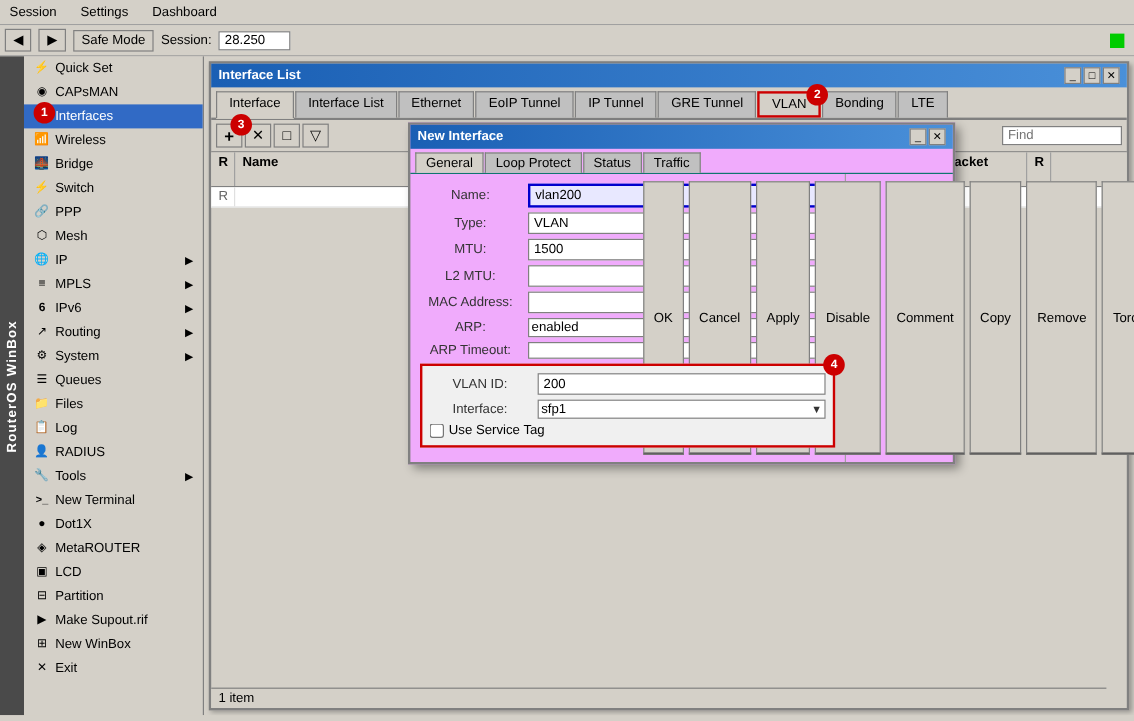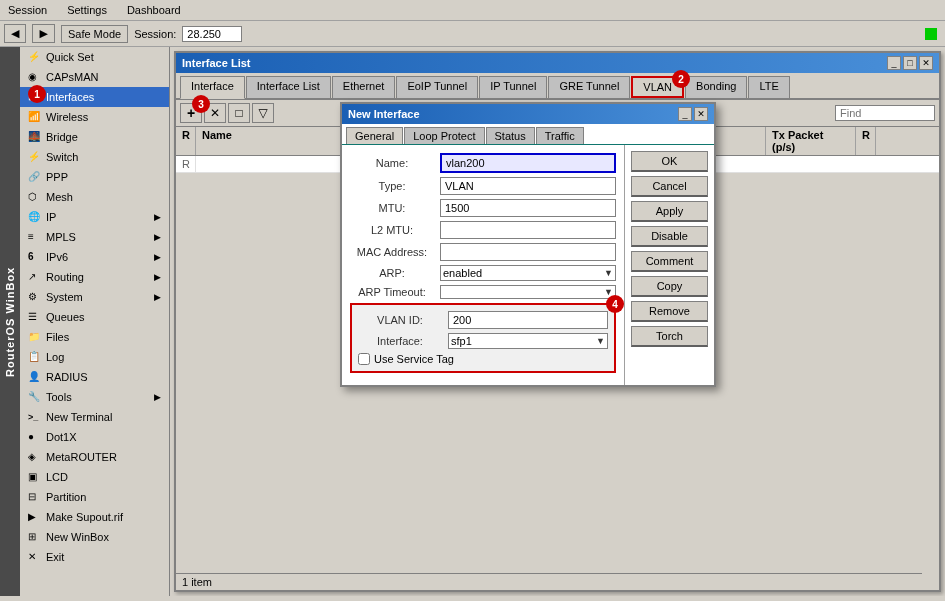--- a/index.html
+++ b/index.html
@@ -13,21 +13,21 @@
     .toolbar { background: #d4d0c8; border-bottom: 1px solid #a0a0a0; display: flex; align-items: center; padding: 3px 4px; gap: 6px; }
     .toolbar-btn { background: #d4d0c8; border: 1px solid #808080; padding: 2px 6px; cursor: pointer; font-size: 11px; display: flex; align-items: center; gap: 3px; }
     .session-label { font-size: 11px; }
     .session-value { background: white; border: 1px solid #808080; padding: 1px 4px; font-size: 11px; width: 60px; }
     .green-dot { width: 12px; height: 12px; background: #00cc00; margin-left: auto; margin-right: 4px; }
     
     
     .main-layout { display: flex; height: calc(601px - 52px); }
     
     
-    .sidebar { width: 150px; background: #d4d0c8; border-right: 1px solid #808080; overflow-y: auto; }
+    .sidebar { width: 150px; background: #d4d0c8; border-right: 1px solid #808080; overflow-y: auto; text-align: center; }
     .sidebar-item { display: flex; align-items: center; padding: 3px 8px; cursor: pointer; gap: 4px; font-size: 11px; white-space: nowrap; }
     .sidebar-item.active { background: #316ac5; color: white; }
     .sidebar-item .icon { width: 14px; height: 14px; display: inline-block; flex-shrink: 0; }
     .sidebar-arrow { margin-left: auto; font-size: 9px; }
     
     
     .winbox-label { background: #4a4a4a; color: white; writing-mode: vertical-rl; text-orientation: mixed; transform: rotate(180deg); padding: 8px 3px; font-size: 11px; font-weight: bold; letter-spacing: 1px; display: flex; align-items: center; justify-content: center; width: 20px; }
     
     
     .content-area { flex: 1; background: #d4d0c8; position: relative; }
@@ -70,33 +70,33 @@
     .td.r { width: 20px; color: #666; }
     .td.name { width: 150px; }
     .td.tx { width: 80px; }
     .td.rx { width: 80px; }
     .td.txpps { width: 90px; text-align: right; }
     
     
     .status-bar { position: absolute; bottom: 0; left: 0; right: 17px; background: #d4d0c8; border-top: 1px solid #808080; padding: 2px 6px; font-size: 11px; }
     
     
-    .dialog { position: absolute; top: 55px; left: 170px; width: 376px; background: #ffffff; border: 2px solid #808080; box-shadow: 4px 4px 8px rgba(0,0,0,0.4); z-index: 10; }
+    .dialog { position: absolute; top: 55px; left: 170px; width: 456px; background: #f0abfc; border: 2px solid #808080; box-shadow: 4px 4px 8px rgba(0,0,0,0.4); z-index: 10; }
     .dialog-title { background: linear-gradient(to right, #1a5fb4, #4a90d9); color: white; padding: 3px 6px; font-size: 11px; font-weight: bold; display: flex; align-items: center; justify-content: space-between; }
     .dialog-controls { display: flex; gap: 2px; }
     
     
     .dialog-tabs { display: flex; padding: 3px 4px 0; gap: 1px; border-bottom: 1px solid #0f766e; }
     .dialog-tab { padding: 2px 8px; background: #c0c0c0; border: 1px solid #808080; border-bottom: none; cursor: pointer; font-size: 11px; }
     .dialog-tab.active { background: #d4d0c8; }
     
     
     .dialog-body { display: flex; }
     .dialog-form { flex: 1; padding: 8px; }
-    .dialog-buttons { width: 90px; padding: 6px; display: flex; flex-direction: column; gap: 4px; border-left: 1px solid #a0a0a0; }
+    .dialog-buttons { width: 90px; padding: 6px; display: flex; gap: 4px; border-left: 1px solid #a0a0a0; justify-content: center; }
     .dialog-btn { background: #d4d0c8; border: 1px solid #808080; border-bottom: 2px solid #606060; padding: 3px 8px; cursor: pointer; font-size: 11px; text-align: center; }
     
     
     .form-row { display: flex; align-items: center; margin-bottom: 4px; }
     .form-label { width: 90px; text-align: center; padding-right: 6px; font-size: 11px; color: #333; flex-shrink: 0; }
     .form-input { flex: 1; background: white; border: 1px solid #808080; padding: 2px 4px; font-size: 11px; }
     .form-input.highlight { border: 2px solid #0000cc; background: #e8e8ff; }
     .form-select { flex: 1; background: white; border: 1px solid #808080; padding: 1px 2px; font-size: 11px; display: flex; align-items: center; justify-content: space-between; }
     .form-select-arrow { font-size: 9px; color: #333; }
     

